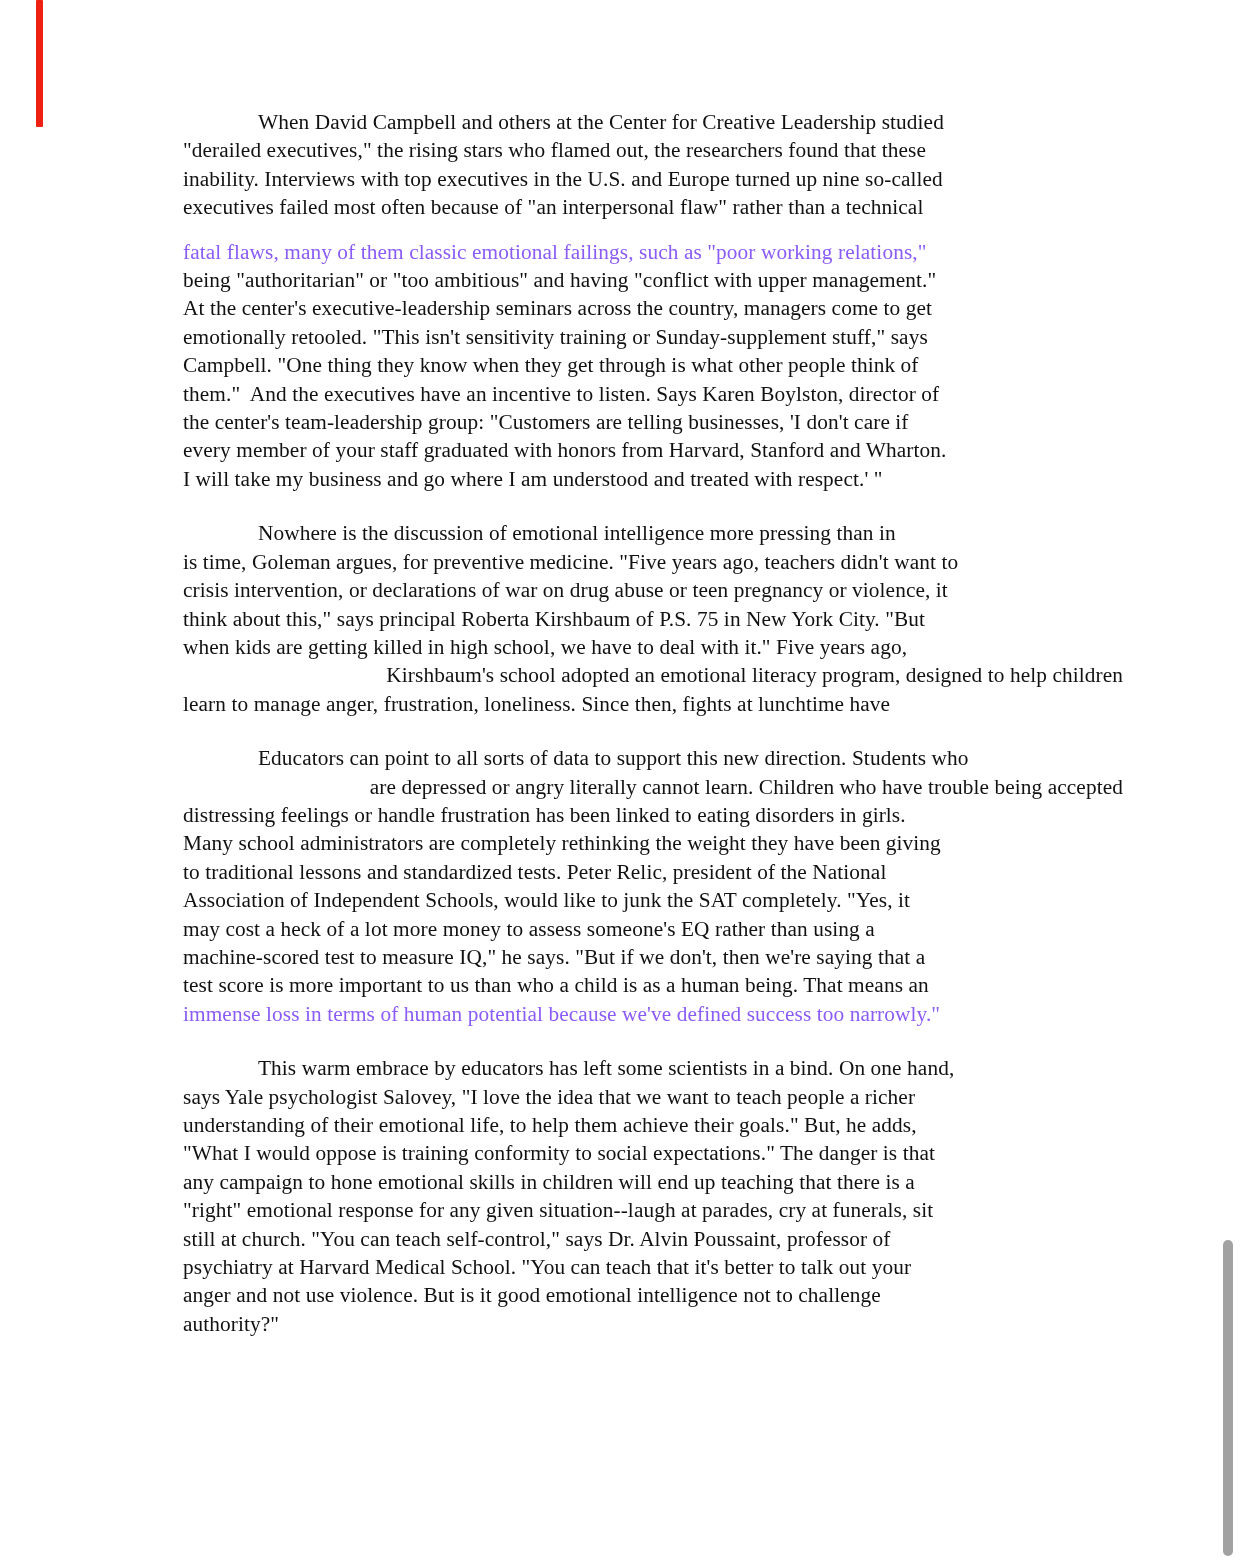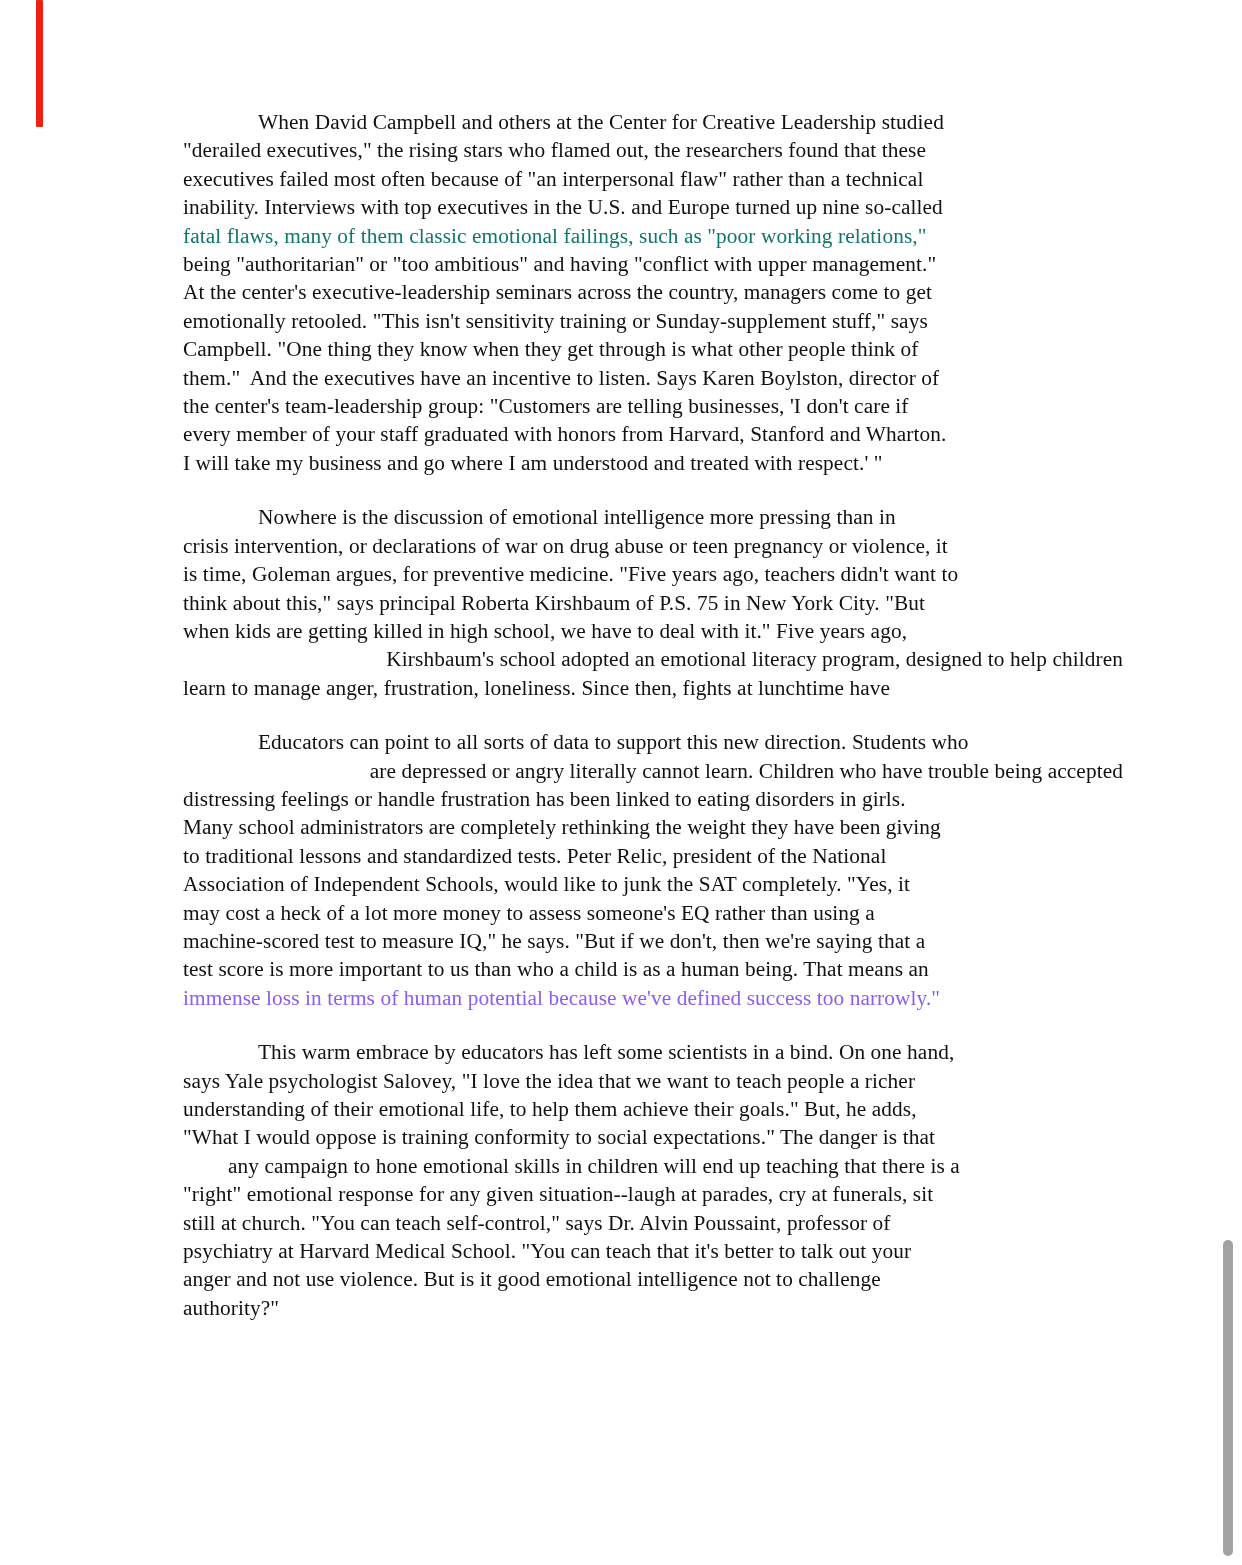--- a/index.html
+++ b/index.html
@@ -57,36 +57,36 @@
 </head>
 <body>
 
 <div class="page">
   <div class="scroll-marker" style="background-color: rgb(238, 32, 17);"></div>
 
   <div class="text-block">
       <div class="para">
         <div class="line first" style="color: rgb(17, 17, 17);">When David Campbell and others at the Center for Creative Leadership studied</div>
         <div class="line" style="color: rgb(17, 17, 17);">"derailed executives," the rising stars who flamed out, the researchers found that these</div>
+        <div class="line" style="color: rgb(17, 17, 17);">inability. Interviews with top executives in the U.S. and Europe turned up nine so-called</div>
         <div class="line" style="color: rgb(17, 17, 17);">executives failed most often because of "an interpersonal flaw" rather than a technical</div>
-        <div class="line" style="color: rgb(17, 17, 17);">inability. Interviews with top executives in the U.S. and Europe turned up nine so-called</div>
-        <div class="line" style="color: #0f766e;">fatal flaws, many of them classic emotional failings, such as "poor working relations,"</div>
+        <div class="line" style="color: #8b5cf6; margin-top: 16px;">fatal flaws, many of them classic emotional failings, such as "poor working relations,"</div>
         <div class="line" style="color: rgb(17, 17, 17);">being "authoritarian" or "too ambitious" and having "conflict with upper management."</div>
         <div class="line" style="color: rgb(17, 17, 17);">At the center's executive-leadership seminars across the country, managers come to get</div>
         <div class="line" style="color: rgb(17, 17, 17);">emotionally retooled. "This isn't sensitivity training or Sunday-supplement stuff," says</div>
         <div class="line" style="color: rgb(17, 17, 17);">Campbell. "One thing they know when they get through is what other people think of</div>
         <div class="line" style="color: rgb(17, 17, 17);">them."  And the executives have an incentive to listen. Says Karen Boylston, director of</div>
         <div class="line" style="color: rgb(17, 17, 17);">the center's team-leadership group: "Customers are telling businesses, 'I don't care if</div>
         <div class="line" style="color: rgb(17, 17, 17);">every member of your staff graduated with honors from Harvard, Stanford and Wharton.</div>
         <div class="line" style="color: rgb(17, 17, 17);">I will take my business and go where I am understood and treated with respect.' "</div>
       </div>
       <div class="para">
         <div class="line first" style="color: rgb(17, 17, 17);">Nowhere is the discussion of emotional intelligence more pressing than in</div>
+        <div class="line" style="color: rgb(17, 17, 17);">is time, Goleman argues, for preventive medicine. "Five years ago, teachers didn't want to</div>
         <div class="line" style="color: rgb(17, 17, 17);">crisis intervention, or declarations of war on drug abuse or teen pregnancy or violence, it</div>
-        <div class="line" style="color: rgb(17, 17, 17);">is time, Goleman argues, for preventive medicine. "Five years ago, teachers didn't want to</div>
         <div class="line" style="color: rgb(17, 17, 17);">think about this," says principal Roberta Kirshbaum of P.S. 75 in New York City. "But</div>
         <div class="line" style="color: rgb(17, 17, 17);">when kids are getting killed in high school, we have to deal with it." Five years ago,</div>
         <div class="line" style="color: rgb(17, 17, 17); text-align: right;">Kirshbaum's school adopted an emotional literacy program, designed to help children</div>
         <div class="line" style="color: rgb(17, 17, 17);">learn to manage anger, frustration, loneliness. Since then, fights at lunchtime have</div>
       </div>
       <div class="para">
         <div class="line first" style="color: rgb(17, 17, 17);">Educators can point to all sorts of data to support this new direction. Students who</div>
         <div class="line" style="color: rgb(17, 17, 17); text-align: right;">are depressed or angry literally cannot learn. Children who have trouble being accepted</div>
         <div class="line" style="color: rgb(17, 17, 17);">distressing feelings or handle frustration has been linked to eating disorders in girls.</div>
         <div class="line" style="color: rgb(17, 17, 17);">Many school administrators are completely rethinking the weight they have been giving</div>
@@ -95,21 +95,21 @@
         <div class="line" style="color: rgb(17, 17, 17);">may cost a heck of a lot more money to assess someone's EQ rather than using a</div>
         <div class="line" style="color: rgb(17, 17, 17);">machine-scored test to measure IQ," he says. "But if we don't, then we're saying that a</div>
         <div class="line" style="color: rgb(17, 17, 17);">test score is more important to us than who a child is as a human being. That means an</div>
         <div class="line" style="color: #8b5cf6;">immense loss in terms of human potential because we've defined success too narrowly."</div>
       </div>
       <div class="para">
         <div class="line first" style="color: rgb(17, 17, 17);">This warm embrace by educators has left some scientists in a bind. On one hand,</div>
         <div class="line" style="color: rgb(17, 17, 17);">says Yale psychologist Salovey, "I love the idea that we want to teach people a richer</div>
         <div class="line" style="color: rgb(17, 17, 17);">understanding of their emotional life, to help them achieve their goals." But, he adds,</div>
         <div class="line" style="color: rgb(17, 17, 17);">"What I would oppose is training conformity to social expectations." The danger is that</div>
-        <div class="line" style="color: rgb(17, 17, 17); margin-left: 45px;">any campaign to hone emotional skills in children will end up teaching that there is a</div>
+        <div class="line" style="color: rgb(17, 17, 17);">any campaign to hone emotional skills in children will end up teaching that there is a</div>
         <div class="line" style="color: rgb(17, 17, 17);">"right" emotional response for any given situation--laugh at parades, cry at funerals, sit</div>
         <div class="line" style="color: rgb(17, 17, 17);">still at church. "You can teach self-control," says Dr. Alvin Poussaint, professor of</div>
         <div class="line" style="color: rgb(17, 17, 17);">psychiatry at Harvard Medical School. "You can teach that it's better to talk out your</div>
         <div class="line" style="color: rgb(17, 17, 17);">anger and not use violence. But is it good emotional intelligence not to challenge</div>
         <div class="line" style="color: rgb(17, 17, 17);">authority?"</div>
       </div>
     </div>
 
   <div class="scrollbar-thumb" style="background-color: rgb(162, 162, 162);"></div>
 </div>

